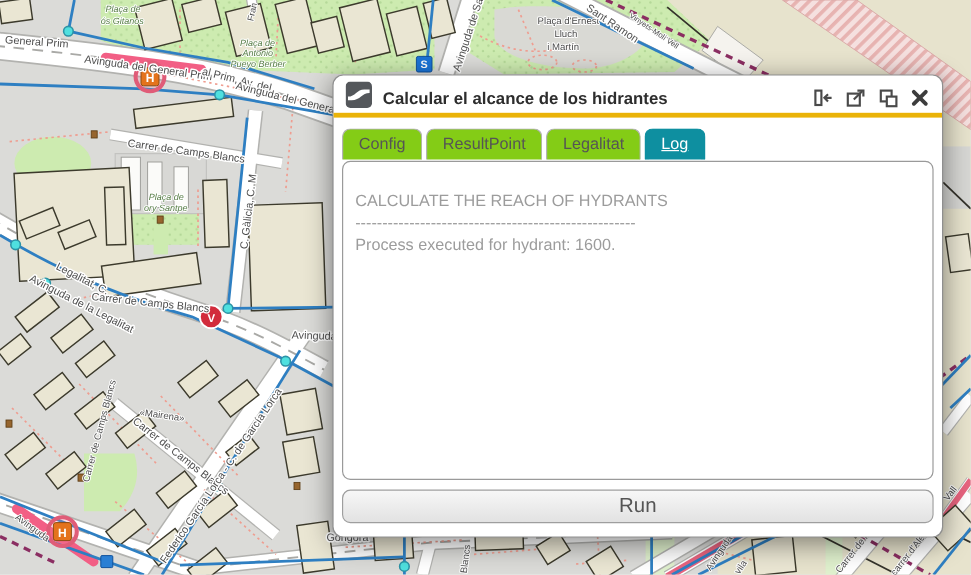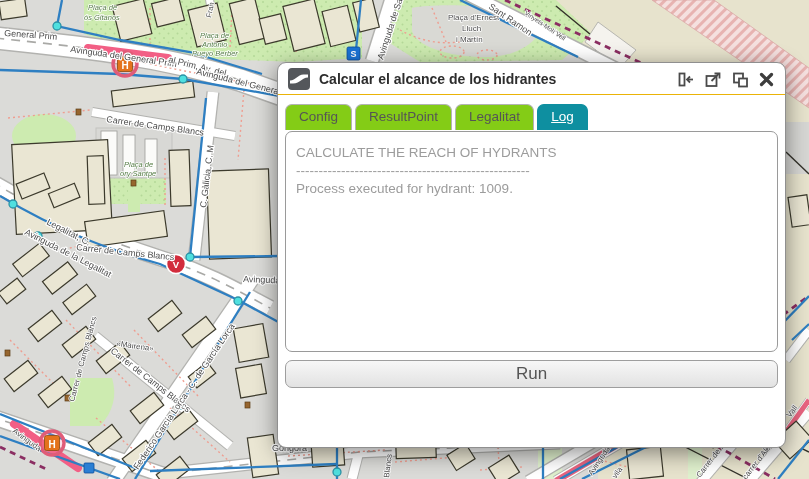--- a/index.html
+++ b/index.html
@@ -5,33 +5,33 @@
   html,body{margin:0;padding:0;}
   .stage{position:relative;width:809px;height:479px;overflow:hidden;
          font-family:"Liberation Sans",sans-serif;background:#dbdbd8;}
   .stage svg.map{position:absolute;left:0;top:0;}
 
   
   .dialog{position:absolute;left:277px;top:62px;width:509px;height:386px;
           background:#fff;border:1px solid #8f8f8f;border-radius:9px;
           box-shadow:0 5px 22px rgba(0,0,0,.45);display:flex;flex-direction:column;
           box-sizing:border-box;}
-  .dlg-header{display:flex;align-items:center;gap:9px;padding:5px 10px 4px 10px;
-              border-bottom:1px solid #eab308;}
+  .dlg-header{display:flex;align-items:flex-end;gap:9px;padding:5px 10px 4px 10px;
+              border-bottom:4px solid #eab308;}
   .dlg-logo{width:22px;height:22px;flex:0 0 auto;}
   .dlg-title{flex:1;font-size:14px;font-weight:bold;color:#2d2d2d;white-space:nowrap;}
   .win-icons{display:flex;align-items:center;gap:9px;}
   .win-icons svg{display:block;cursor:pointer;}
   .tabs{display:flex;gap:3px;padding:9px 0 0 7px;}
   .tab{background:#84cc16;border:1px solid #b3b3b3;border-bottom:none;
        border-radius:7px 7px 0 0;padding:4px 13px 5px 13px;font-size:13.5px;
        color:#555;cursor:pointer;line-height:1.2;}
   .tab.active{background:#0e8fa0;border-color:#0e8fa0;color:#fff;text-decoration:underline;}
-  .logbox{margin:1px 7px 0 7px;height:221px;border:1px solid #9a9a9a;border-radius:7px;
-          padding:12px 10px;font-size:13.5px;color:#9c9c9c;line-height:1.34;
+  .logbox{margin:1px 7px 0 7px;height:266px;border:1px solid #9a9a9a;border-radius:7px;
+          padding:24px 10px;font-size:13.5px;color:#9c9c9c;line-height:1.34;
           overflow:hidden;box-sizing:border-box;background:#fff;}
   .logbox .sep{letter-spacing:0;}
   .btn-row{display:flex;gap:11px;padding:8px 7px 0 7px;}
   .btn{flex:1;height:26px;background:linear-gradient(#f7f7f7,#e2e2e2);
        border:1px solid #9e9e9e;border-radius:7px;color:#555;font-size:17px;
        display:flex;align-items:center;justify-content:center;cursor:pointer;
        font-family:"Liberation Sans",sans-serif;}
 
   
   .mlbl{font-family:"Liberation Sans",sans-serif;fill:#4e4e4e;
@@ -371,21 +371,21 @@
     <div class="tabs">
       <div class="tab">Config</div>
       <div class="tab">ResultPoint</div>
       <div class="tab">Legalitat</div>
       <div class="tab active">Log</div>
     </div>
 
     <div class="logbox">
       <div>CALCULATE THE REACH OF HYDRANTS</div>
       <div class="sep">----------------------------------------------------</div>
-      <div>Process executed for hydrant: 1009.</div>
+      <div>Process executed for hydrant: 1600.</div>
     </div>
 
     <div class="btn-row">
       <div class="btn">Run</div>
     </div>
   </div>
 
 </div>
 
 </body></html>

